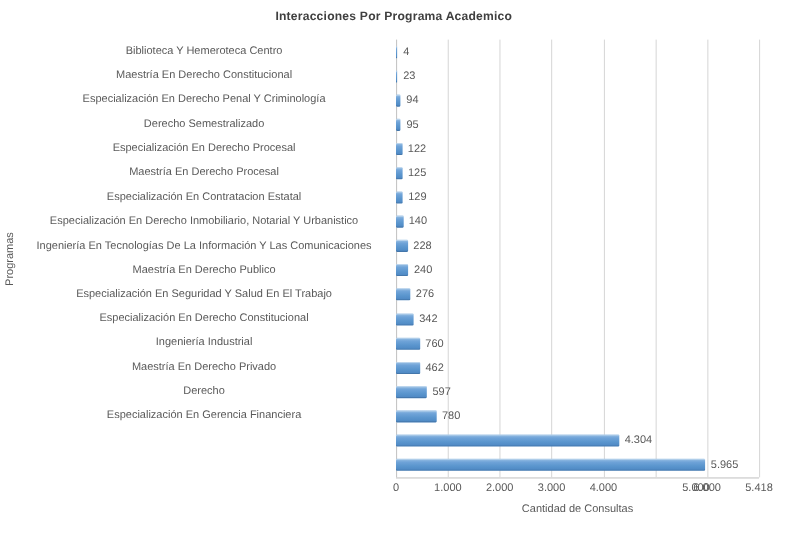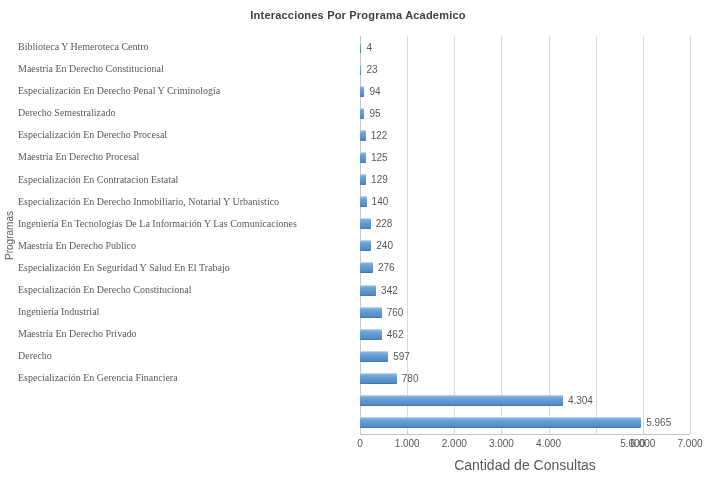--- a/index.html
+++ b/index.html
@@ -14,22 +14,22 @@
   }
   .chart-body { display: flex; margin-top: 15px; }
   .y-title-col { width: 18px; display: flex; align-items: center; justify-content: center; }
   .y-title-col span {
     transform: rotate(-90deg); white-space: nowrap; font-size: 10px;
     color: var(--label-color, #595959);
   }
   .rows { display: flex; flex: 1; }
   .labels { width: 342px; }
   .cat-label {
-    height: 22.1px; line-height: 22.1px; text-align: left; padding-right: 7px;
-    font-size: 10px; color: var(--label-color, #595959); white-space: nowrap; font-family: Liberation Serif, serif;
+    height: 22.1px; line-height: 22.1px; text-align: center; padding-right: 7px;
+    font-size: 10px; color: var(--label-color, #595959); white-space: nowrap;
   }
   .plot {
     flex: 1; margin-right: 26px; position: relative;
     border-bottom: 1px solid var(--axis-color, #c6c6c6);
   }
   .gridlines { position: absolute; top: 0; left: 0; right: 0; bottom: 0; }
   .gridline { position: absolute; top: 0; bottom: 0; width: 1px; background: var(--grid-color, #d9d9d9); }
   .gridline.axisline { background: var(--axis-color, #c6c6c6); }
   .bar-row { height: 22.1px; display: flex; align-items: center; position: relative; }
   .bar {
@@ -39,21 +39,21 @@
   }
   .val { font-size: 10px; color: var(--label-color, #595959); margin-left: 5px; white-space: nowrap; }
   .ticks-line, .x-title-line { display: flex; }
   .ticks-spacer, .x-title-spacer { width: 360px; }
   .ticks-area { flex: 1; margin-right: 26px; position: relative; height: 14px; margin-top: 3px; }
   .tick {
     position: absolute; transform: translateX(-50%); font-size: 10px;
     color: var(--label-color, #595959); white-space: nowrap; top: 0;
   }
   .x-title {
-    flex: 1; margin-right: 26px; text-align: center; font-size: 14px;
+    flex: 1; margin-right: 26px; text-align: center; font-size: 10px;
     color: var(--label-color, #595959); margin-top: 5px;
   }
 </style>
 </head>
 <body>
 
 <div class="chart" style="--bar-color: #5b9bd5; --bar-highlight: #9cc2e5; --bar-shadow: #4c86c2; --grid-color: #d9d9d9; --axis-color: #c6c6c6; --title-color: #404040; --label-color: #595959;">
   <div class="title">Interacciones Por Programa Academico</div>
 
   <div class="chart-body">
@@ -171,21 +171,21 @@
   <div class="ticks-line">
     <div class="ticks-spacer"></div>
     <div class="ticks-area">
         <span class="tick" style="left: 0%;">0</span>
         <span class="tick" style="left: 14.2857%;">1.000</span>
         <span class="tick" style="left: 28.5714%;">2.000</span>
         <span class="tick" style="left: 42.8571%;">3.000</span>
         <span class="tick" style="left: 57.1429%;">4.000</span>
         <span class="tick" style="left: 71.4286%; margin-left: 37px;">5.000</span>
         <span class="tick" style="left: 85.7143%;">6.000</span>
-        <span class="tick" style="left: 100%;">7.000</span>
+        <span class="tick" style="left: 100%;">5.418</span>
       </div>
   </div>
 
   <div class="x-title-line">
     <div class="x-title-spacer"></div>
     <div class="x-title">Cantidad de Consultas</div>
   </div>
 </div>
 
 </body></html>

